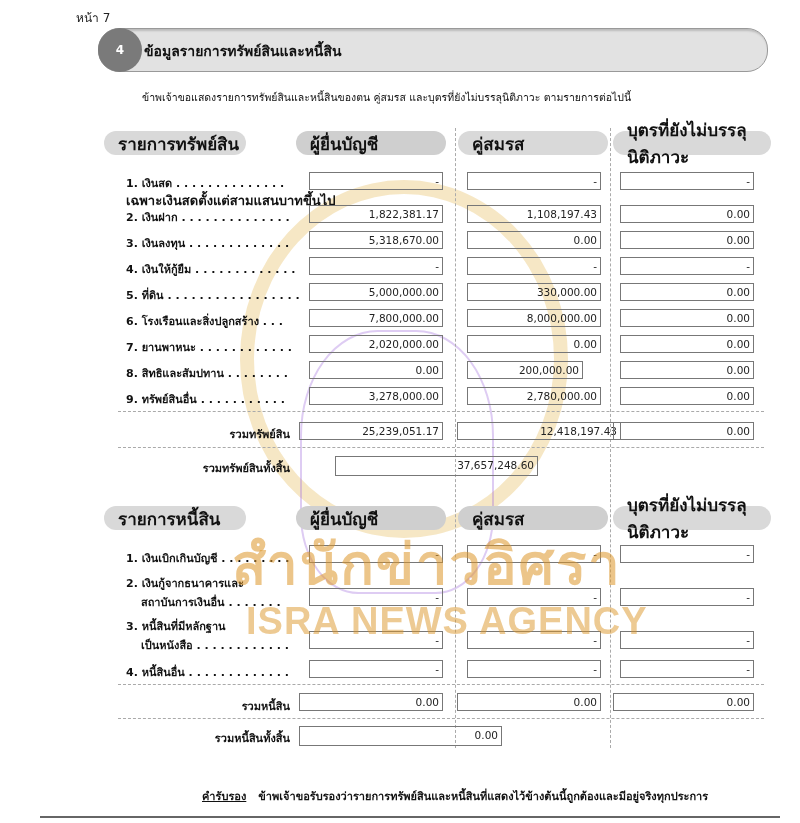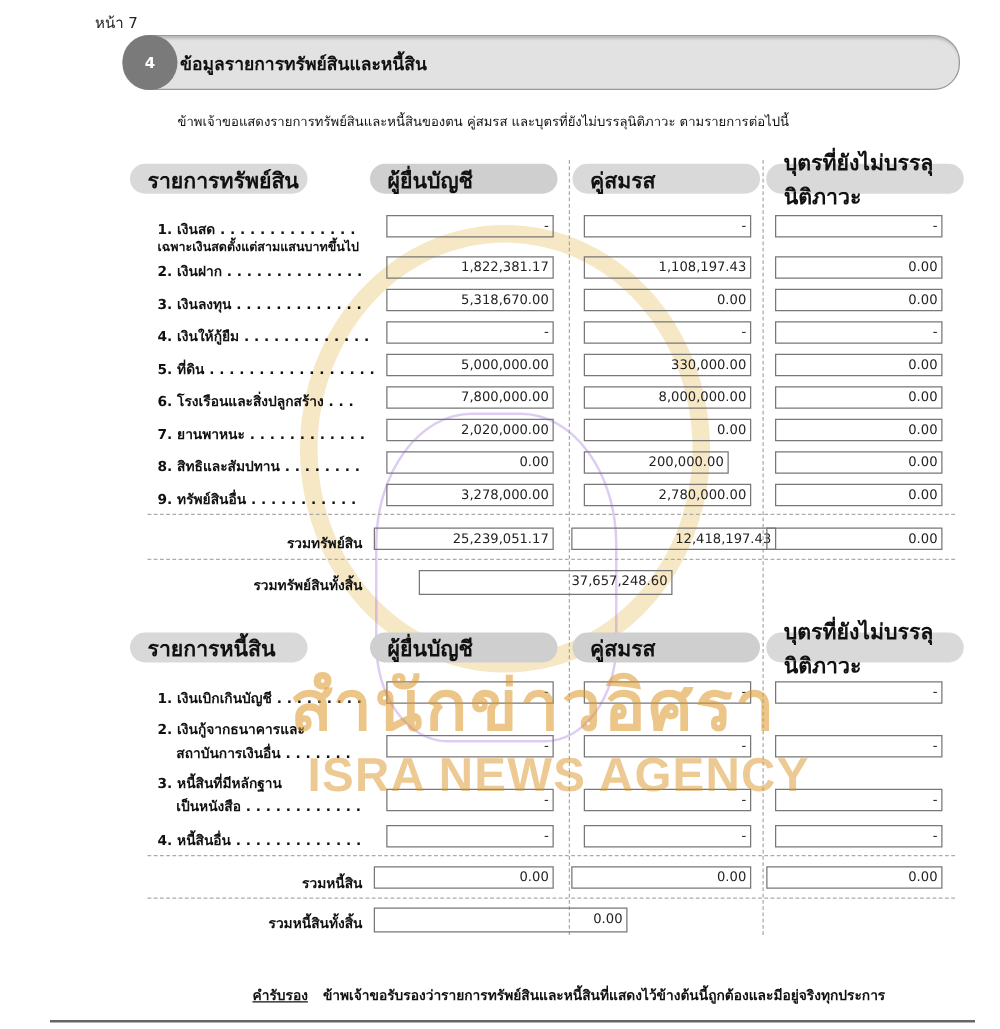--- a/index.html
+++ b/index.html
@@ -22,21 +22,21 @@
   .intro { position:absolute; left:142px; top:89px; font-size:10.5px; font-weight:normal; }
 
   .hdr-pill {
     position:absolute; height:24px; border-radius:12px; background:#d9d9d9;
     font-size:17px; font-weight:bold; display:flex; align-items:center; padding-left:14px; box-sizing:border-box;
   }
   .vdiv { position:absolute; width:0; border-left:1px dashed #aaa; }
   .hdiv { position:absolute; height:0; border-top:1px dashed #aaa; left:118px; width:646px; }
 
   .row-label { position:absolute; left:126px; font-size:11px; font-weight:bold; white-space:nowrap; }
-  .row-sub { position:absolute; left:126px; font-size:10px; font-weight:bold; white-space:nowrap; }
+  .row-sub { position:absolute; left:126px; font-size:13px; font-weight:bold; white-space:nowrap; }
   .val {
     position:absolute; height:18px; border:1px solid #777; background:transparent;
     font-family:"DejaVu Sans", sans-serif; font-size:10.5px; text-align:right;
     padding-right:3px; box-sizing:border-box; line-height:16px; color:#222;
   }
   .total-label { position:absolute; font-size:11px; font-weight:bold; text-align:right; }
 
   .cert { position:absolute; left:202px; top:787px; font-size:11px; font-weight:bold; }
   .cert-title { text-decoration:underline; margin-right:12px; }
   .bottom-rule { position:absolute; left:40px; top:816px; width:740px; height:0; border-top:2px solid #666; }

